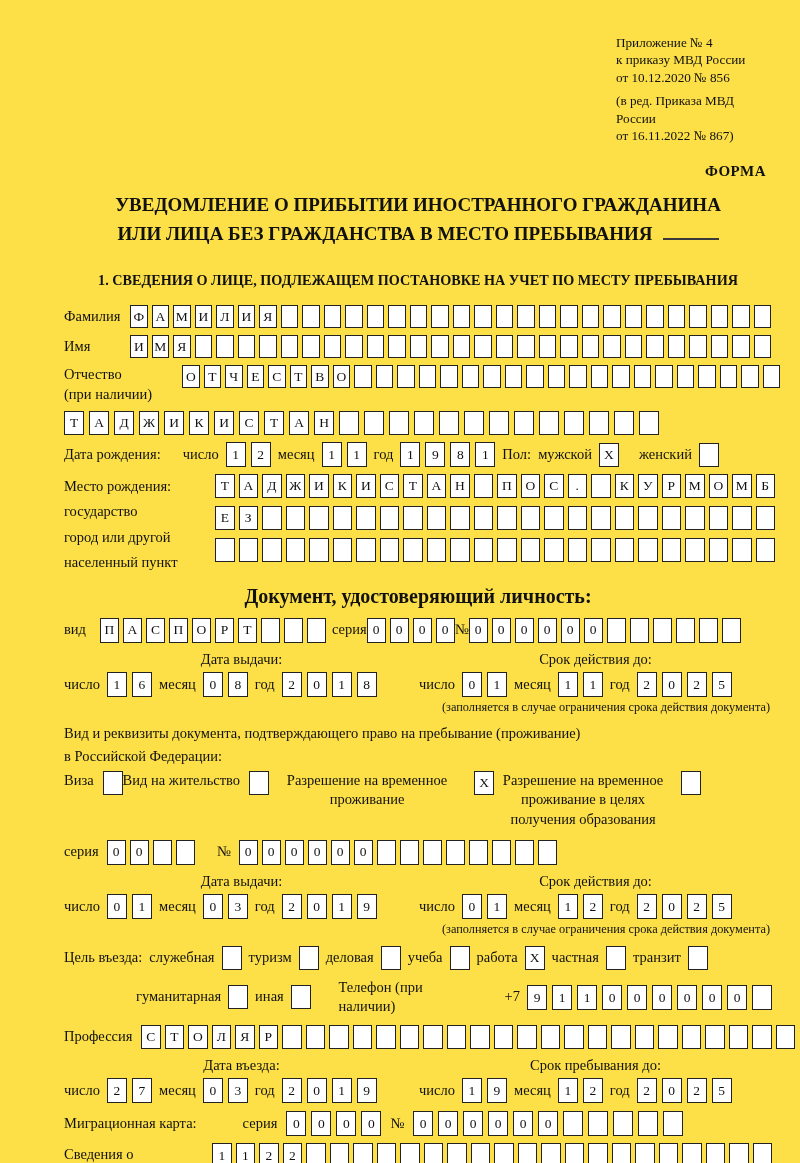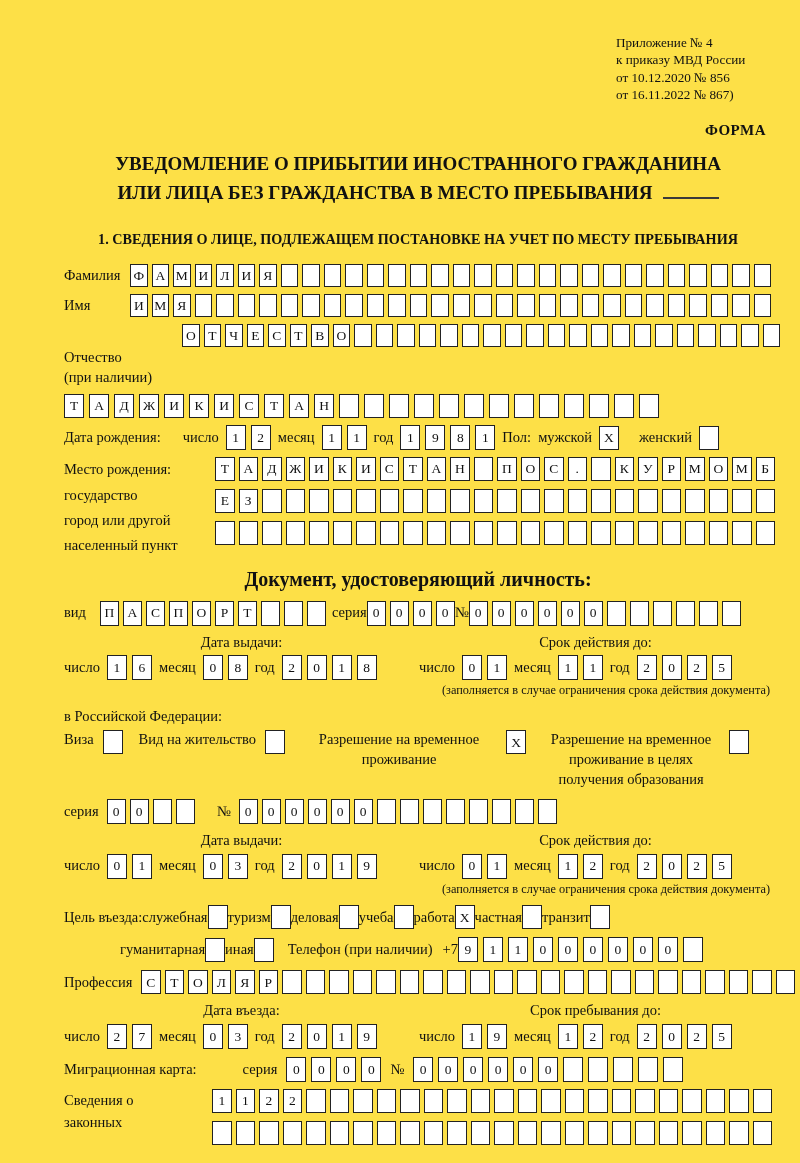--- a/index.html
+++ b/index.html
@@ -12,21 +12,21 @@
   .formword{text-align:right;font-weight:bold;font-size:15px;margin-top:16px;padding-right:6px;letter-spacing:.5px;}
 
   .title{text-align:center;font-weight:bold;font-size:19px;margin-top:10px;line-height:1.5;}
   .blankline{display:inline-block;width:56px;height:1em;border-bottom:2px solid #3a3a3a;margin-left:10px;vertical-align:baseline;}
   .sect{font-weight:bold;font-size:14.2px;margin-top:22px;text-align:center;}
 
   .frm{margin-top:15px;}
   .row{display:flex;align-items:flex-start;margin-bottom:7px;}
   .vrow{align-items:center;}
   .lbl{flex:none;}
-  .w65{width:66px;} .w118{width:118px;margin-top:24px;} .w110{width:111px;} .w150{width:151px;}
+  .w65{width:66px;} .w118{width:118px;} .w110{width:111px;} .w150{width:151px;}
 
   .boxrow{display:flex;gap:4px;}
   .box{box-sizing:border-box;flex:none;width:17.5px;height:23px;border:1.6px solid #222;background:#fff;
        display:flex;align-items:center;justify-content:center;font-size:13.5px;line-height:1;}
   .r-md .box{width:19.5px;height:24px;}
   .r-g{gap:5px;} .r-g .box{width:20px;height:24px;}
   .r-lg{gap:5px;} .r-lg .box{width:20px;height:25px;}
   .r-doc{gap:4px;} .r-doc .box{width:19px;height:25px;}
   .cb .box{width:20px;height:24px;}
 
@@ -34,41 +34,42 @@
 
   .dochead{font-weight:bold;text-align:center;font-size:20px;margin:4px 0 8px 0;}
 
   .dates{display:flex;margin-bottom:2px;}
   .dcol-l{width:355px;} .dcol-r{flex:1;}
   .dhead{text-align:center;margin-bottom:3px;}
   .dline{display:flex;align-items:center;gap:7px;}
   .note{font-size:12.3px;text-align:right;margin:2px 2px 8px 0;}
 
   .intro{margin-bottom:4px;}
-  .optrow{display:flex;align-items:flex-start;gap:16px;margin:2px 0 10px 0;}
+  .optrow{display:flex;align-items:flex-start;gap:0;margin:2px 0 10px 0;}
   .opt{display:flex;align-items:flex-start;gap:9px;}
   .optxt-c{text-align:center;}
   .ow190{width:196px;} .ow178{width:178px;}
 
-  .purps{display:flex;align-items:center;margin-bottom:8px;flex-wrap:nowrap;}
-  .indent55{margin-left:56px;}
+  .purps{display:flex;align-items:center;gap:7px;margin-bottom:8px;flex-wrap:nowrap;}
+  .indent55{margin-left:72px;}
 
   .repwrap{display:flex;align-items:flex-start;}
   .replbl{width:151px;line-height:1.55;}
 </style>
 </head>
 <body>
 
 <div class="page">
   <div class="inner">
 
     <div class="ref">
       <div>Приложение № 4</div>
       <div>к приказу МВД России</div>
       <div>от 10.12.2020 № 856</div>
+      <div class="ref-grp2">(в ред. Приказа МВД России</div>
       <div>от 16.11.2022 № 867)</div>
     </div>
 
     <div class="formword">ФОРМА</div>
 
     <div class="title">
       <div>УВЕДОМЛЕНИЕ О ПРИБЫТИИ ИНОСТРАННОГО ГРАЖДАНИНА</div>
       <div><span>ИЛИ ЛИЦА БЕЗ ГРАЖДАНСТВА В МЕСТО ПРЕБЫВАНИЯ</span><span class="blankline"></span></div>
     </div>
 
@@ -418,20 +419,21 @@
                 <span class="box">2</span>
                 <span class="box">0</span>
                 <span class="box">2</span>
                 <span class="box">5</span>
               </span>
           </div>
         </div>
       </div>
       <div class="note">(заполняется в случае ограничения срока действия документа)</div>
 
+      <div class="intro">Вид и реквизиты документа, подтверждающего право на пребывание (проживание)</div>
       <div class="intro">в Российской Федерации:</div>
 
       <div class="optrow">
         <span class="opt">
           <span>Виза</span>
           <span class="boxrow cb">
               <span class="box"></span>
             </span>
         </span>
         <span class="opt">

